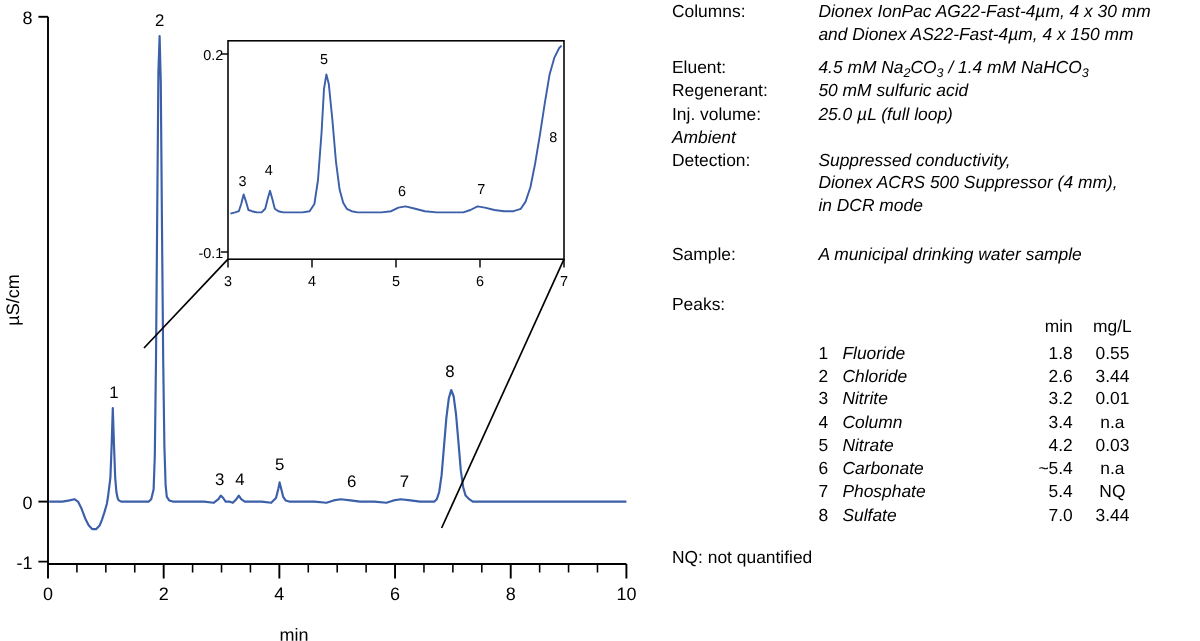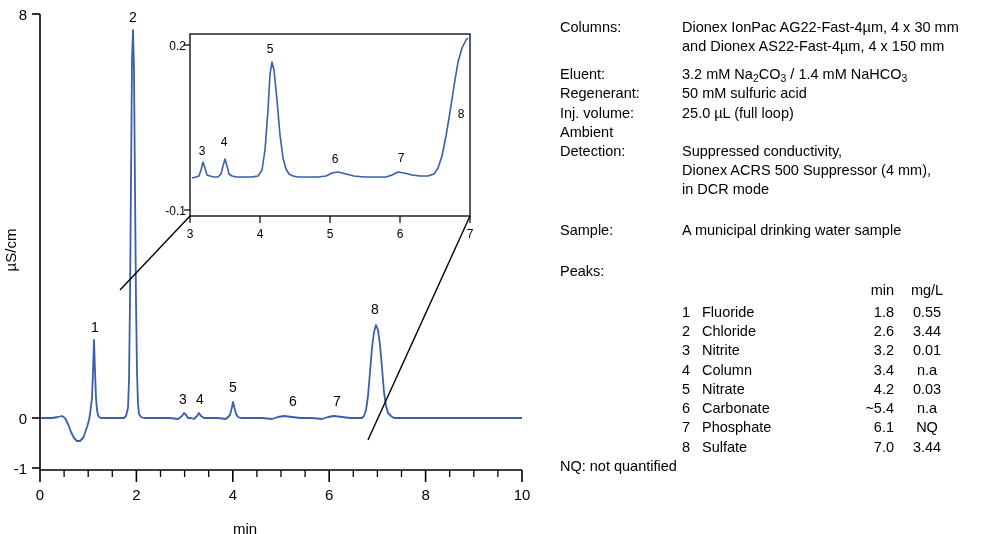--- a/index.html
+++ b/index.html
@@ -43,57 +43,58 @@
     font-size: 12px;
     fill: #000;
   }
   .inset-peak {
     font-size: 12px;
     fill: #000;
   }
   #info-panel {
     position: absolute;
     left: 560px;
-    top: 18px;
+    top: 1px;
     width: 430px;
     font-size: 14.5px;
     line-height: 1.32;
   }
   .info-row {
     display: flex;
     align-items: flex-start;
   }
   .info-key {
     width: 122px;
     flex: 0 0 122px;
   }
   .info-val {
     flex: 1 1 auto;
+    font-style: italic;
   }
   .info-block {
     margin-bottom: 0px;
   }
   .gap-sm { height: 9px; }
   .gap-lg { height: 22px; }
   .peaks-table {
     border-collapse: collapse;
     margin-left: 122px;
     font-size: 14.5px;
   }
   .peaks-table td {
     padding: 0px 0px;
     line-height: 1.33;
   }
   .col-num { width: 20px; text-align: left; }
-  .col-name { width: 118px; text-align: left; }
+  .col-name { width: 118px; text-align: left; font-style: italic; }
   .col-min { width: 74px; text-align: right; }
   .col-conc { width: 66px; text-align: center; }
   .hdr td { padding-bottom: 2px; }
   sub { font-size: 0.72em; vertical-align: baseline; position: relative; top: 0.28em; }
-  .footnote { margin-top: 0; font-size: 14.5px; }
+  .footnote { margin-top: 16px; font-size: 14.5px; }
 </style>
 </head>
 <body>
 
 <div id="chart-area">
   <svg id="chart-svg" width="545" height="534" viewBox="0 0 545 534">
 
     <line x1="40" y1="14" x2="40" y2="470" stroke="#000" stroke-width="1.6"></line>
 
     <line x1="40" y1="470" x2="522" y2="470" stroke="#000" stroke-width="1.6"></line>
@@ -206,21 +207,21 @@
     <div class="info-val">
       <div>Dionex IonPac AG22-Fast-4µm, 4 x 30 mm</div>
       <div>and Dionex AS22-Fast-4µm, 4 x 150 mm</div>
     </div>
   </div>
 
   <div class="gap-sm"></div>
 
   <div class="info-row">
     <div class="info-key">Eluent:</div>
-    <div class="info-val"><span>3.2 mM Na</span><sub>2</sub><span>CO</span><sub>3</sub><span> / 1.4 mM NaHCO</span><sub>3</sub></div>
+    <div class="info-val"><span>4.5 mM Na</span><sub>2</sub><span>CO</span><sub>3</sub><span> / 1.4 mM NaHCO</span><sub>3</sub></div>
   </div>
 
   <div class="info-row">
     <div class="info-key">Regenerant:</div>
     <div class="info-val">50 mM sulfuric acid</div>
   </div>
 
 
   <div class="info-row">
     <div class="info-key">Inj. volume:</div>
@@ -294,21 +295,21 @@
       </tr>
       <tr>
         <td class="col-num">6</td>
         <td class="col-name">Carbonate</td>
         <td class="col-min">~5.4</td>
         <td class="col-conc">n.a</td>
       </tr>
       <tr>
         <td class="col-num">7</td>
         <td class="col-name">Phosphate</td>
-        <td class="col-min">6.1</td>
+        <td class="col-min">5.4</td>
         <td class="col-conc">NQ</td>
       </tr>
       <tr>
         <td class="col-num">8</td>
         <td class="col-name">Sulfate</td>
         <td class="col-min">7.0</td>
         <td class="col-conc">3.44</td>
       </tr>
     </tbody>
   </table>

